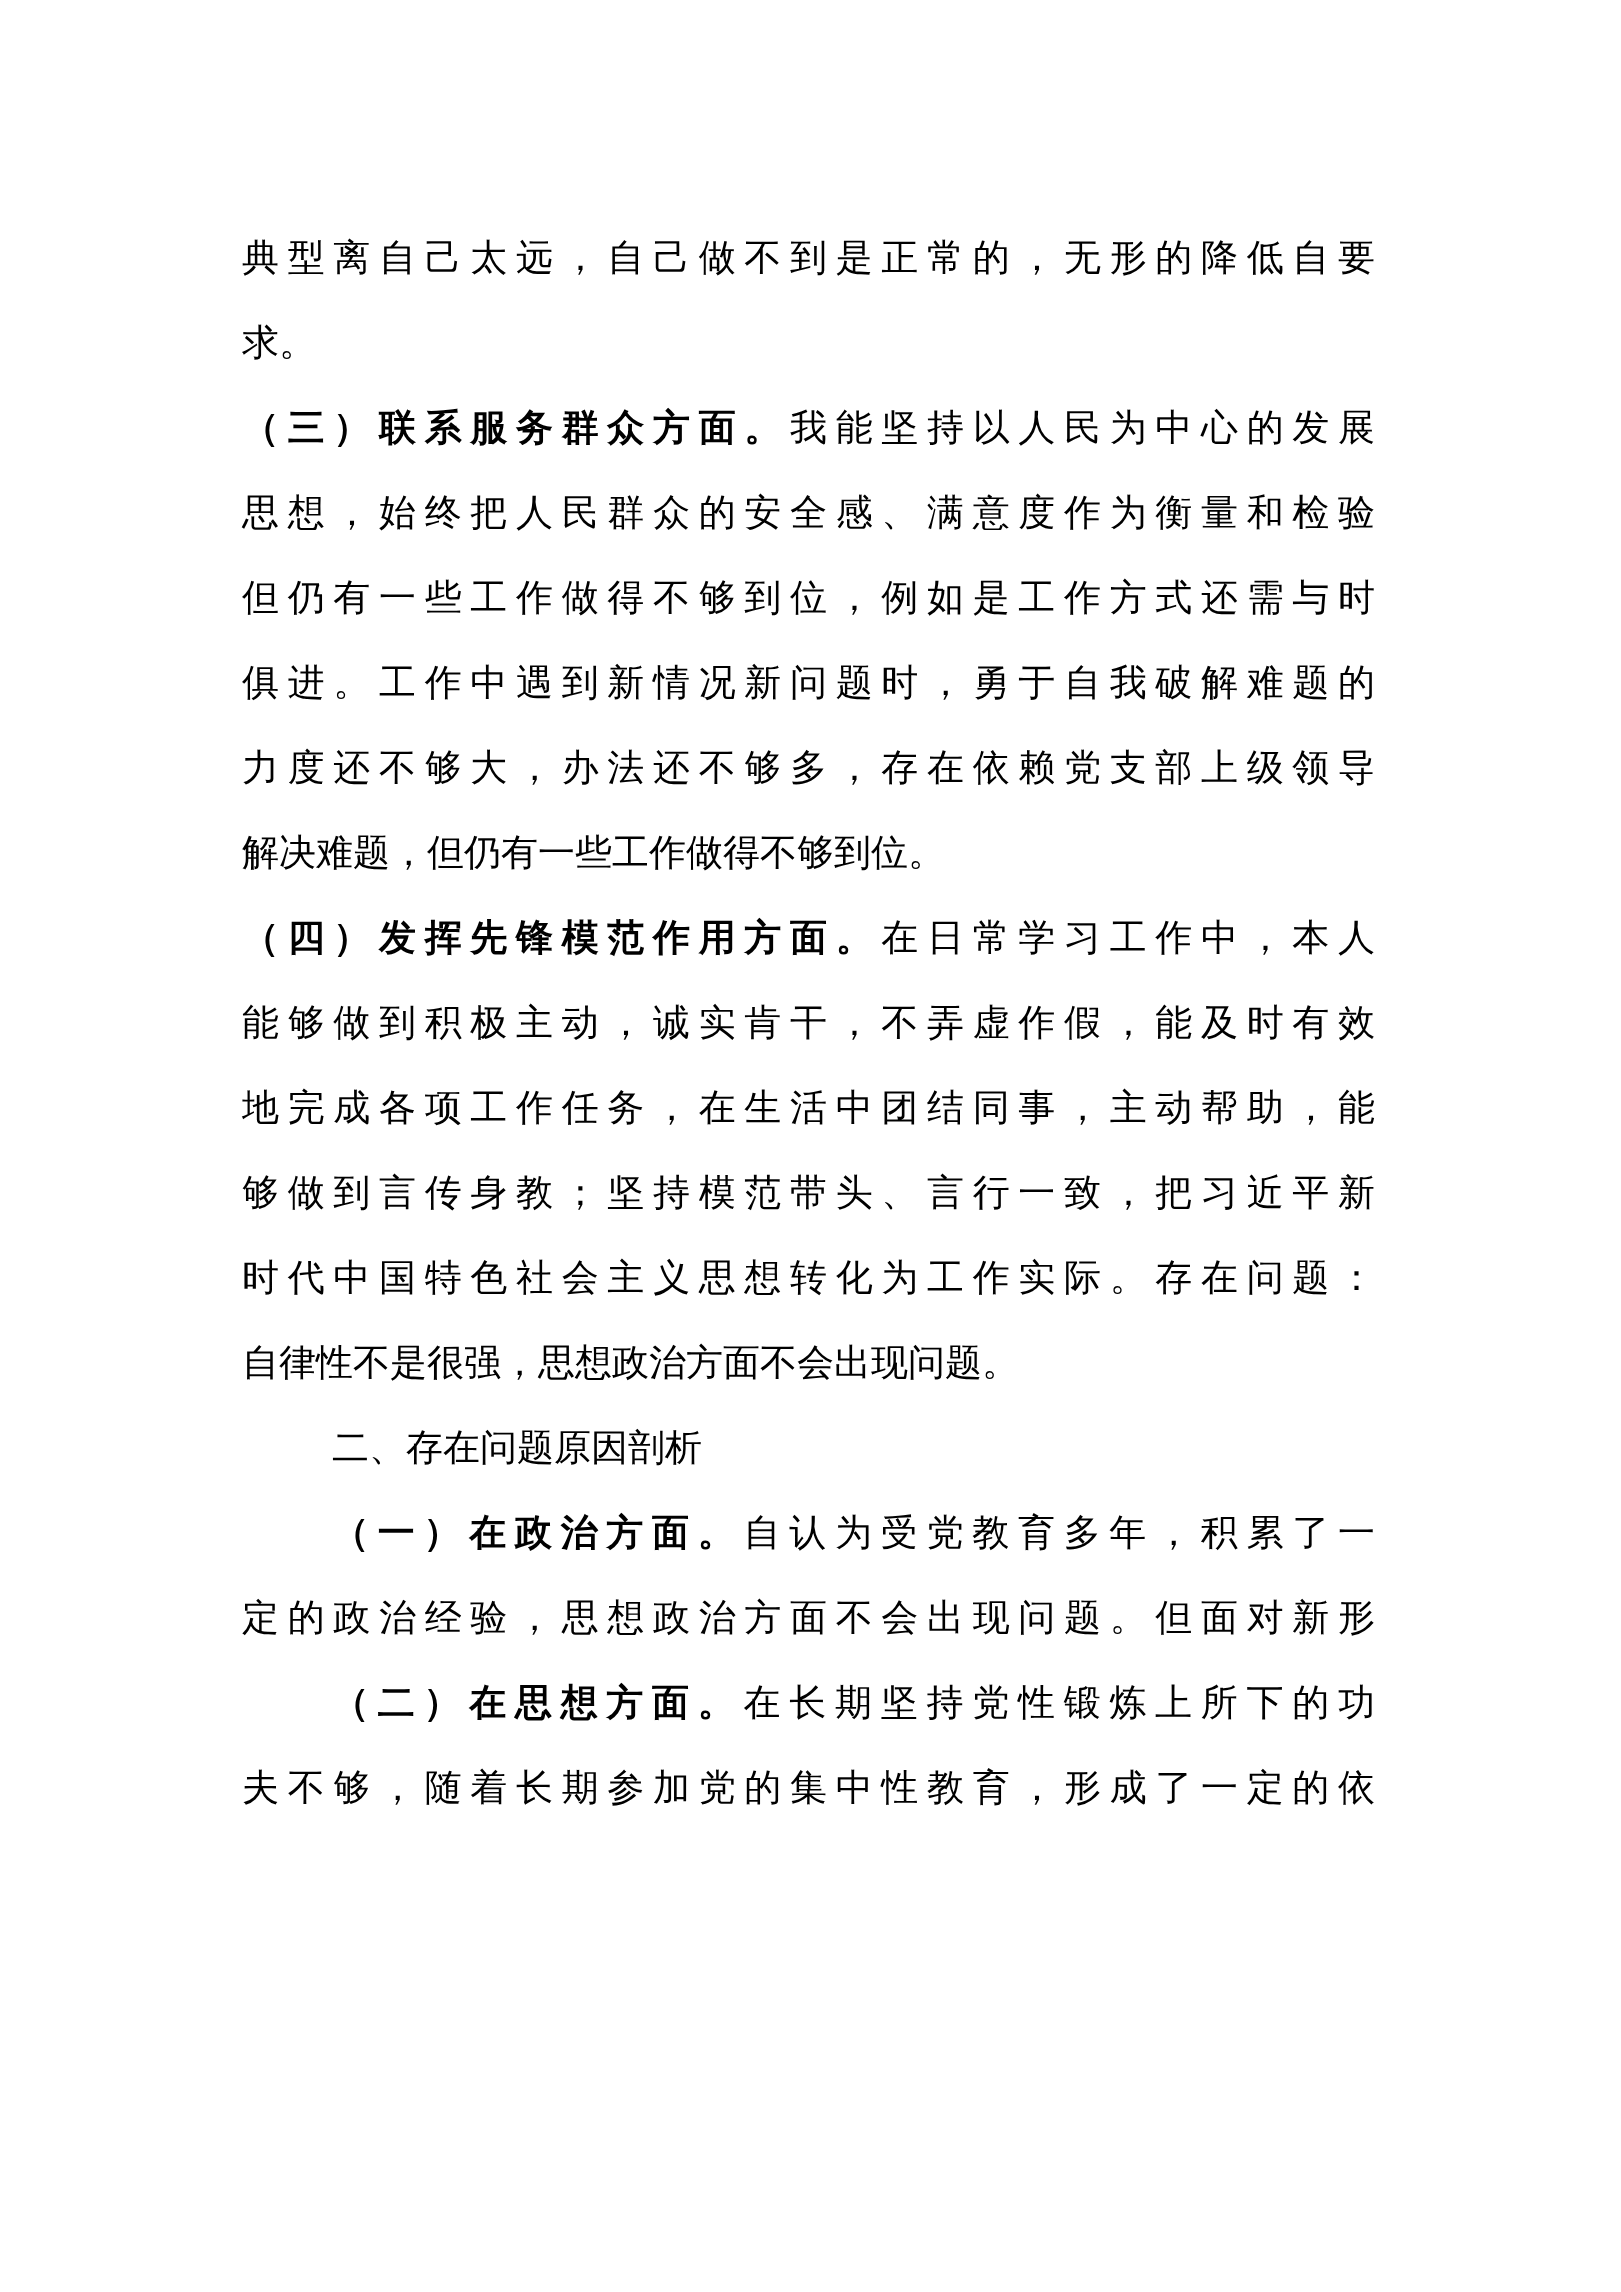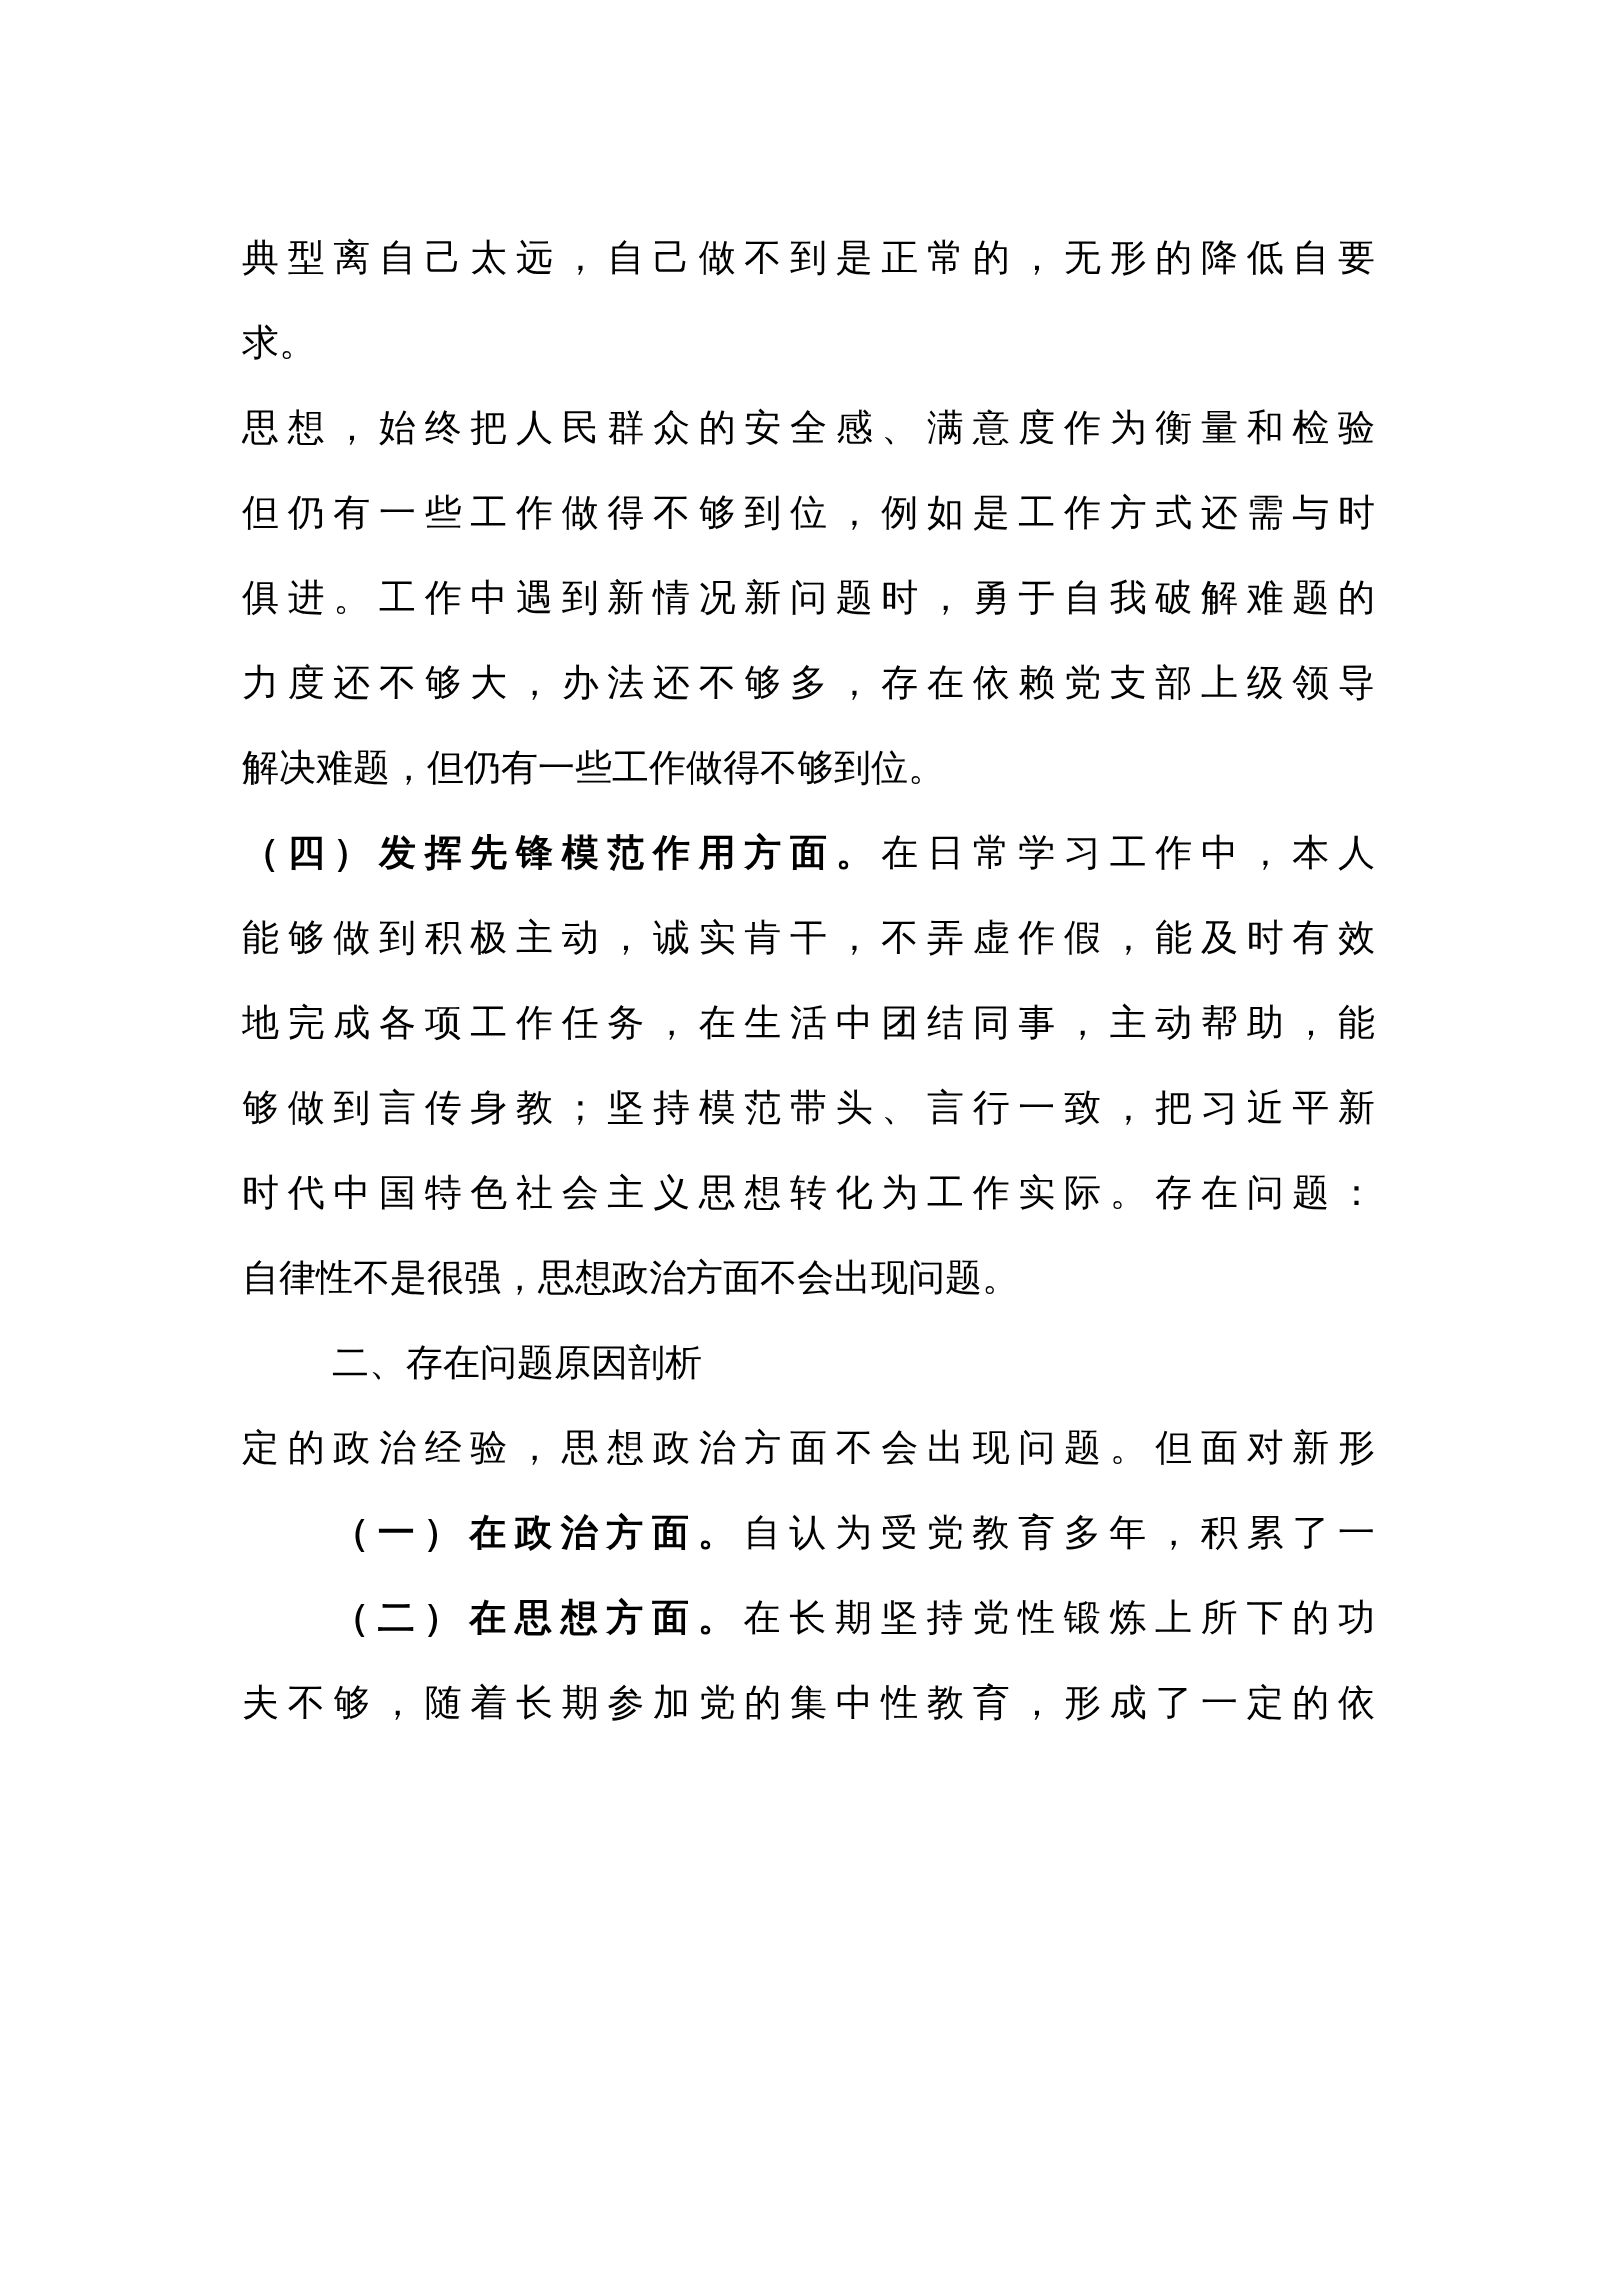--- a/index.html
+++ b/index.html
@@ -42,32 +42,33 @@
   }
 </style>
 </head>
 <body>
 
 <div class="page">
   <div class="textblock">
 
     <div class="line j"><span>典型离自己太远，自己做不到是正常的，无形的降低自要</span></div>
     <div class="line"><span>求。</span></div>
+    <div class="line j"><span class="b">（三）联系服务群众方面。</span><span>我能坚持以人民为中心的发展</span></div>
     <div class="line j"><span>思想，始终把人民群众的安全感、满意度作为衡量和检验</span></div>
     <div class="line j"><span>但仍有一些工作做得不够到位，例如是工作方式还需与时</span></div>
     <div class="line j"><span>俱进。工作中遇到新情况新问题时，勇于自我破解难题的</span></div>
     <div class="line j"><span>力度还不够大，办法还不够多，存在依赖党支部上级领导</span></div>
     <div class="line"><span>解决难题，但仍有一些工作做得不够到位。</span></div>
     <div class="line j"><span class="b">（四）发挥先锋模范作用方面。</span><span>在日常学习工作中，本人</span></div>
     <div class="line j"><span>能够做到积极主动，诚实肯干，不弄虚作假，能及时有效</span></div>
     <div class="line j"><span>地完成各项工作任务，在生活中团结同事，主动帮助，能</span></div>
     <div class="line j"><span>够做到言传身教；坚持模范带头、言行一致，把习近平新</span></div>
     <div class="line j"><span>时代中国特色社会主义思想转化为工作实际。存在问题：</span></div>
     <div class="line"><span>自律性不是很强，思想政治方面不会出现问题。</span></div>
     <div class="line ind"><span>二、存在问题原因剖析</span></div>
+    <div class="line ind j"><span class="b">（一）在政治方面。</span><span>自认为受党教育多年，积累了一</span></div>
     <div class="line j"><span>定的政治经验，思想政治方面不会出现问题。但面对新形</span></div>
-    <div class="line ind j"><span class="b">（一）在政治方面。</span><span>自认为受党教育多年，积累了一</span></div>
     <div class="line ind j"><span class="b">（二）在思想方面。</span><span>在长期坚持党性锻炼上所下的功</span></div>
     <div class="line j"><span>夫不够，随着长期参加党的集中性教育，形成了一定的依</span></div>
 
   </div>
 </div>
 
 
 </body></html>

